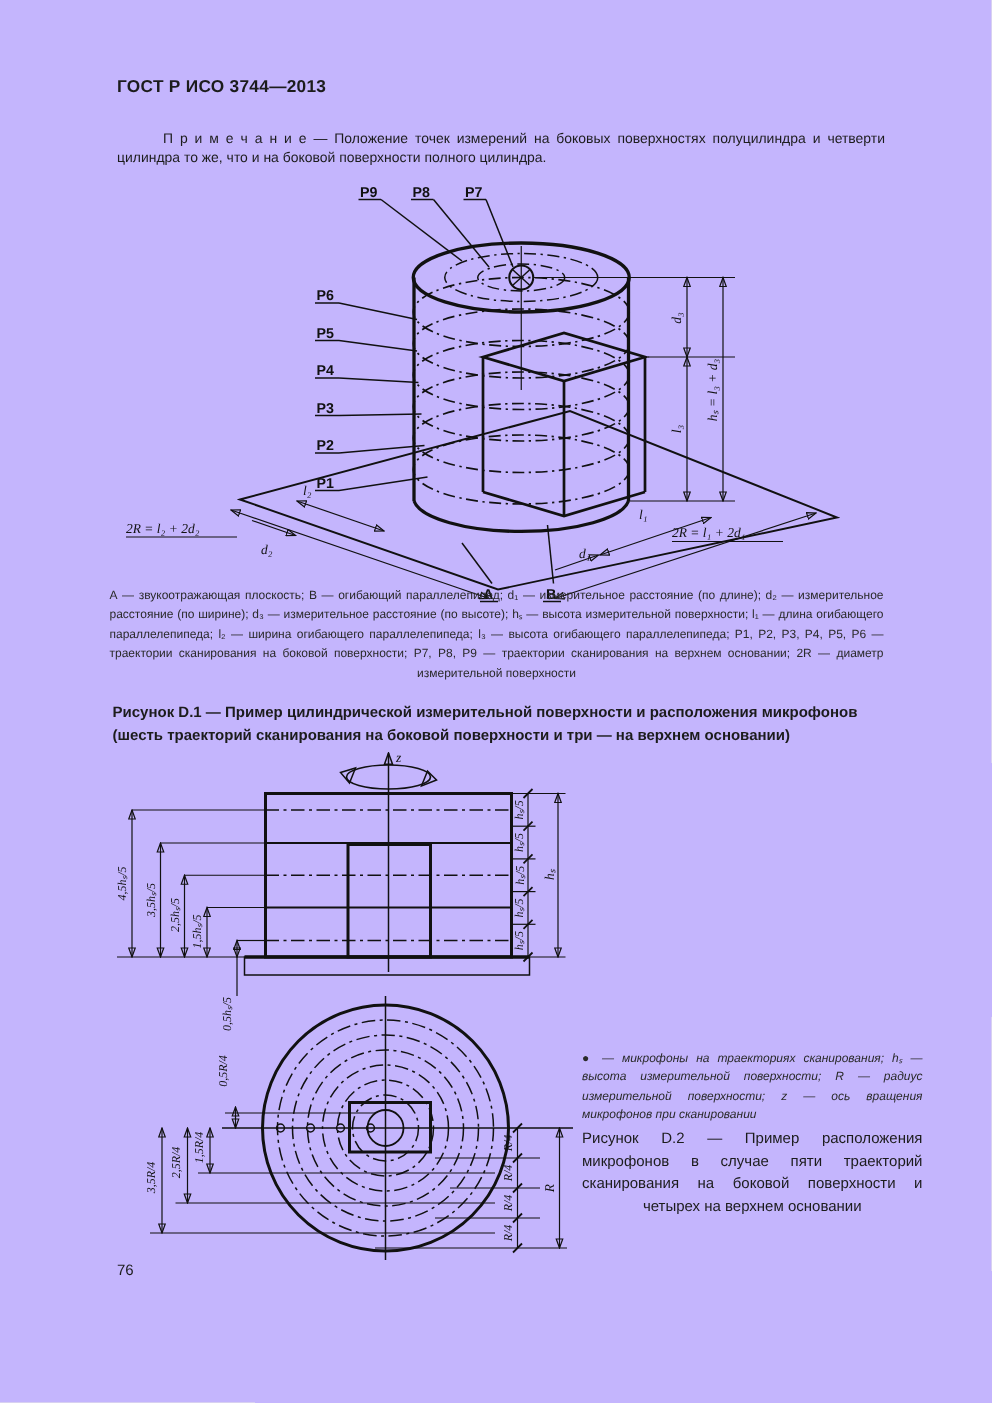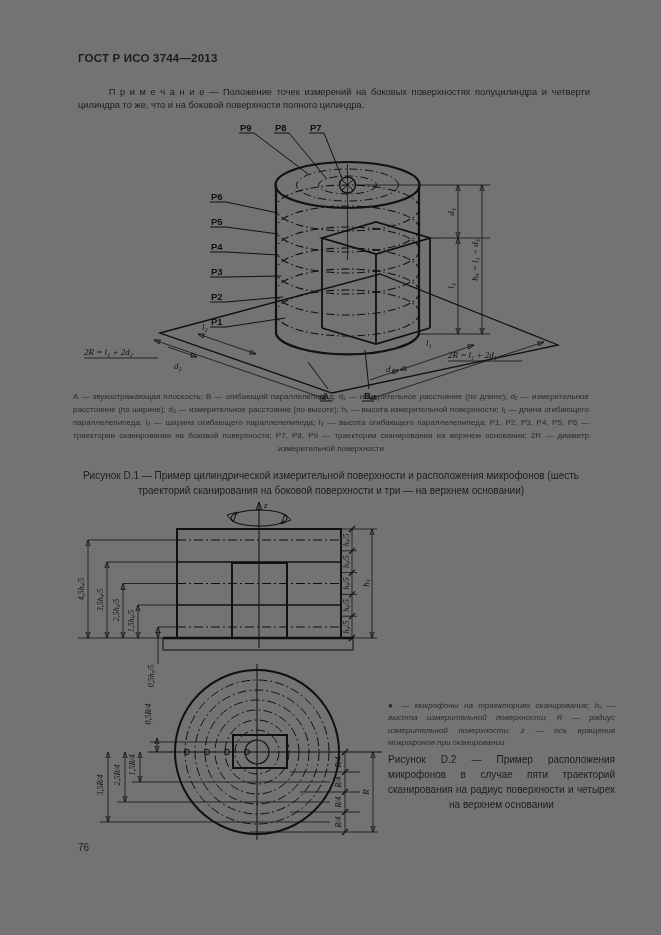--- a/index.html
+++ b/index.html
@@ -1,26 +1,26 @@
 <!DOCTYPE html>
 <html><head>
 <meta charset="utf-8">
 <style>
   html,body{margin:0;padding:0;background:#e8e8e8;}
   .page{
-    position:relative;width:661px;height:935px;background:#737373;
+    position:relative;width:661px;height:935px;background:#c4b5fd;
     font-family:"Liberation Sans",sans-serif;color:#1c1c1c;overflow:hidden;
     margin:0 auto;
   }
   .hdr{position:absolute;left:78px;top:52px;font-size:11.5px;font-weight:bold;letter-spacing:.2px;}
   .note{position:absolute;left:78px;top:86px;width:512px;font-size:9.3px;line-height:13px;text-align:justify;}
   .note .ind{display:inline-block;width:26px;}
   .legend1{position:absolute;left:73px;top:390px;width:516px;font-size:8px;line-height:13px;
     text-align:justify;text-align-last:center;color:#2a2a2a;}
-  .cap1{position:absolute;left:75px;top:468px;width:512px;font-size:10px;line-height:15px;text-align:center;}
+  .cap1{position:absolute;left:75px;top:468px;width:512px;font-size:10px;line-height:15px;text-align:left;font-weight:bold;}
   .legend2{position:absolute;left:388px;top:700px;width:227px;font-size:8px;line-height:12.4px;
     text-align:justify;color:#2a2a2a;font-style:italic;}
   .cap2{position:absolute;left:388px;top:752px;width:227px;font-size:10px;line-height:15px;
     text-align:justify;text-align-last:center;}
   .pgnum{position:absolute;left:78px;top:842px;font-size:10px;}
   svg{position:absolute;overflow:visible;}
   svg text{font-family:"Liberation Sans",sans-serif;fill:#111;}
   text.dim{font-family:"Liberation Serif",serif;font-style:italic;font-size:9px;}
   text.dimS{font-family:"Liberation Serif",serif;font-style:italic;font-size:8px;}
   text.plab{font-size:9.5px;font-weight:bold;}
@@ -308,16 +308,16 @@
       <text class="dimS" transform="rotate(-90 281 110)" x="281" y="110" text-anchor="middle">R/4</text>
       <text class="dimS" transform="rotate(-90 281 130)" x="281" y="130" text-anchor="middle">R/4</text>
       <text class="dimS" transform="rotate(-90 281 150)" x="281" y="150" text-anchor="middle">R/4</text>
       <text class="dimS" transform="rotate(-90 281 170)" x="281" y="170" text-anchor="middle">R/4</text>
       <line x1="313" y1="100" x2="313" y2="180" marker-start="url(#aS3)" marker-end="url(#aE3)"></line>
       <text class="dim" transform="rotate(-90 309 140)" x="309" y="140" text-anchor="middle">R</text>
     </g>
   </svg>
 
   <div class="legend2">● — микрофоны на траекториях сканирования; hₛ — высота измерительной поверхности; R — радиус измерительной поверхности; z — ось вращения микрофонов при сканировании</div>
-  <div class="cap2">Рисунок D.2 — Пример расположения микрофонов в случае пяти траекторий сканирования на радиус поверхности и четырех на верхнем основании</div>
+  <div class="cap2">Рисунок D.2 — Пример расположения микрофонов в случае пяти траекторий сканирования на боковой поверхности и четырех на верхнем основании</div>
 
   <div class="pgnum">76</div>
 </div>
 
 </body></html>

